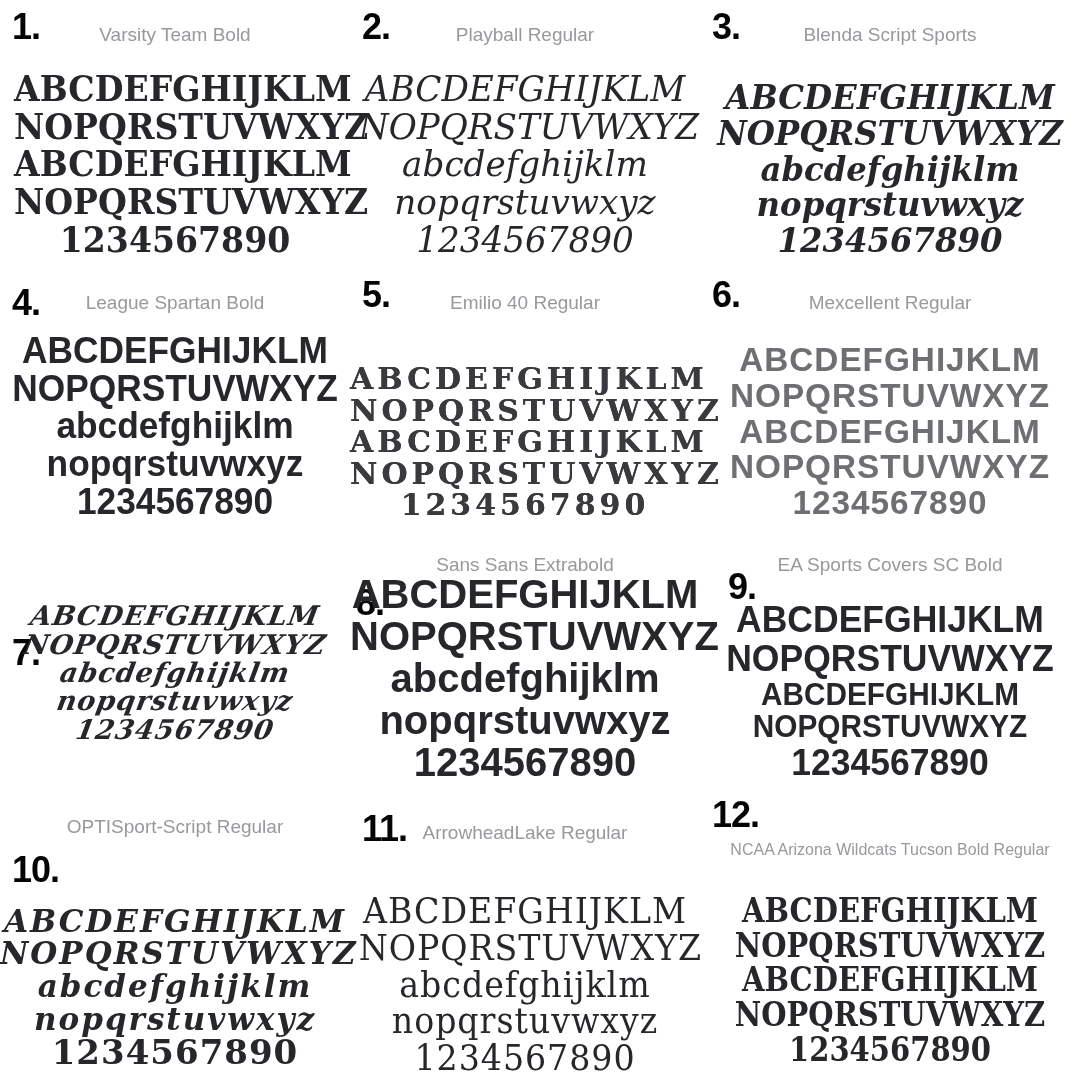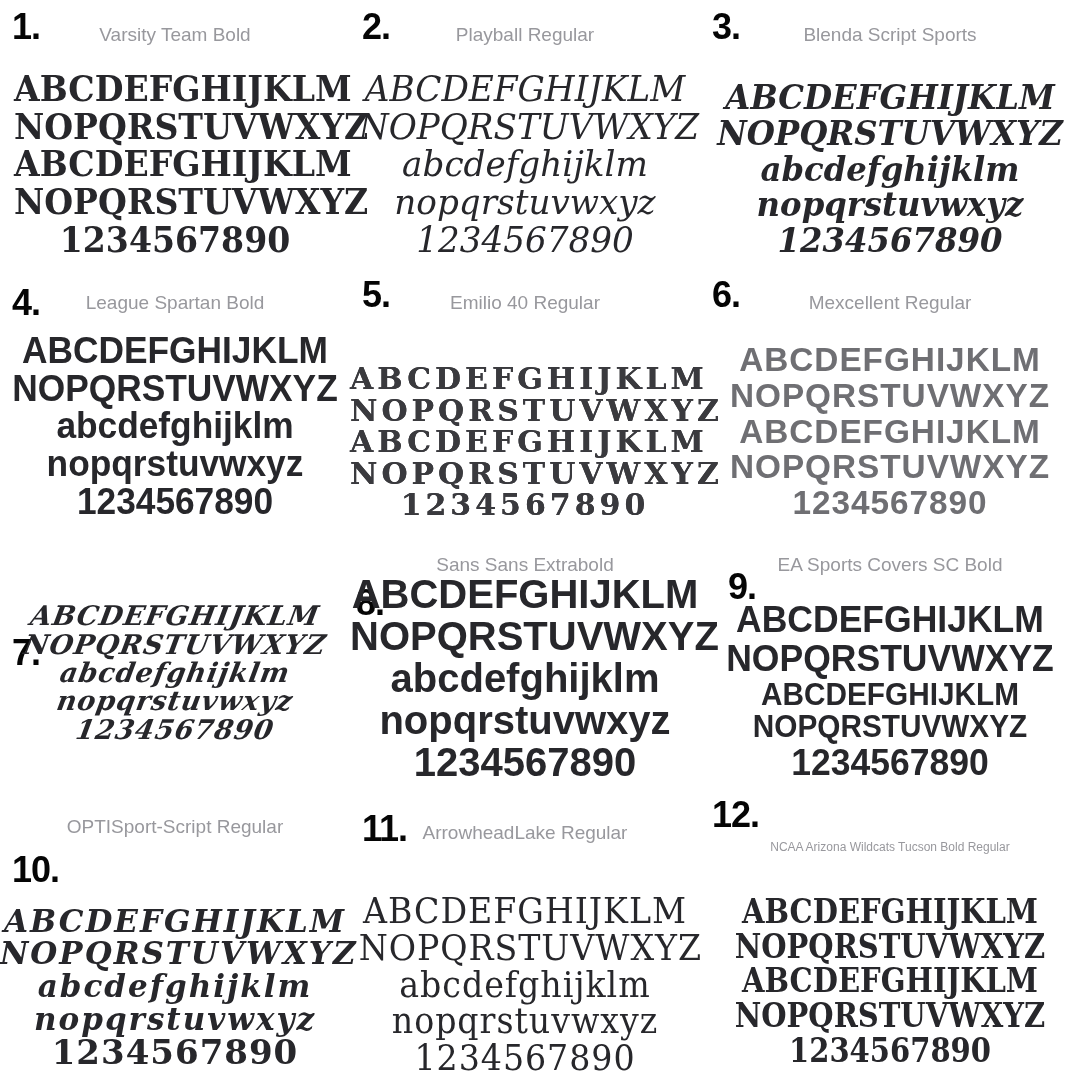--- a/index.html
+++ b/index.html
@@ -119,21 +119,21 @@
   
   .cell-4 .font-number { top: 14px; }
   .cell-7 .font-number { top: 102px; }
   .cell-7 .font-label  { margin-top: 2px; }
   .cell-8 .font-number { top: 52px; left: 6px; }
   .cell-9 .font-number { top: 36px; left: 28px; }
   .cell-10 .font-number { top: 10px; margin-top: 47px; }
   .cell-11 .font-number { top: 16px; }
   .cell-11 .font-label  { margin-top: 22px; }
   .cell-12 .font-number { top: 2px; }
-  .cell-12 .font-label  { margin: 40px 0 6px; font-size: 12px; }
+  .cell-12 .font-label  { margin: 40px 0 0; font-size: 16px; }
   .cell-12 .lines { height: calc(100% - 66px); }
 </style>
 </head>
 <body>
 
 <div class="grid">
     <div class="cell cell-1 style-varsity">
     <span class="font-number">1.</span>
     <span class="font-label">Varsity Team Bold</span>
     <div class="lines">

